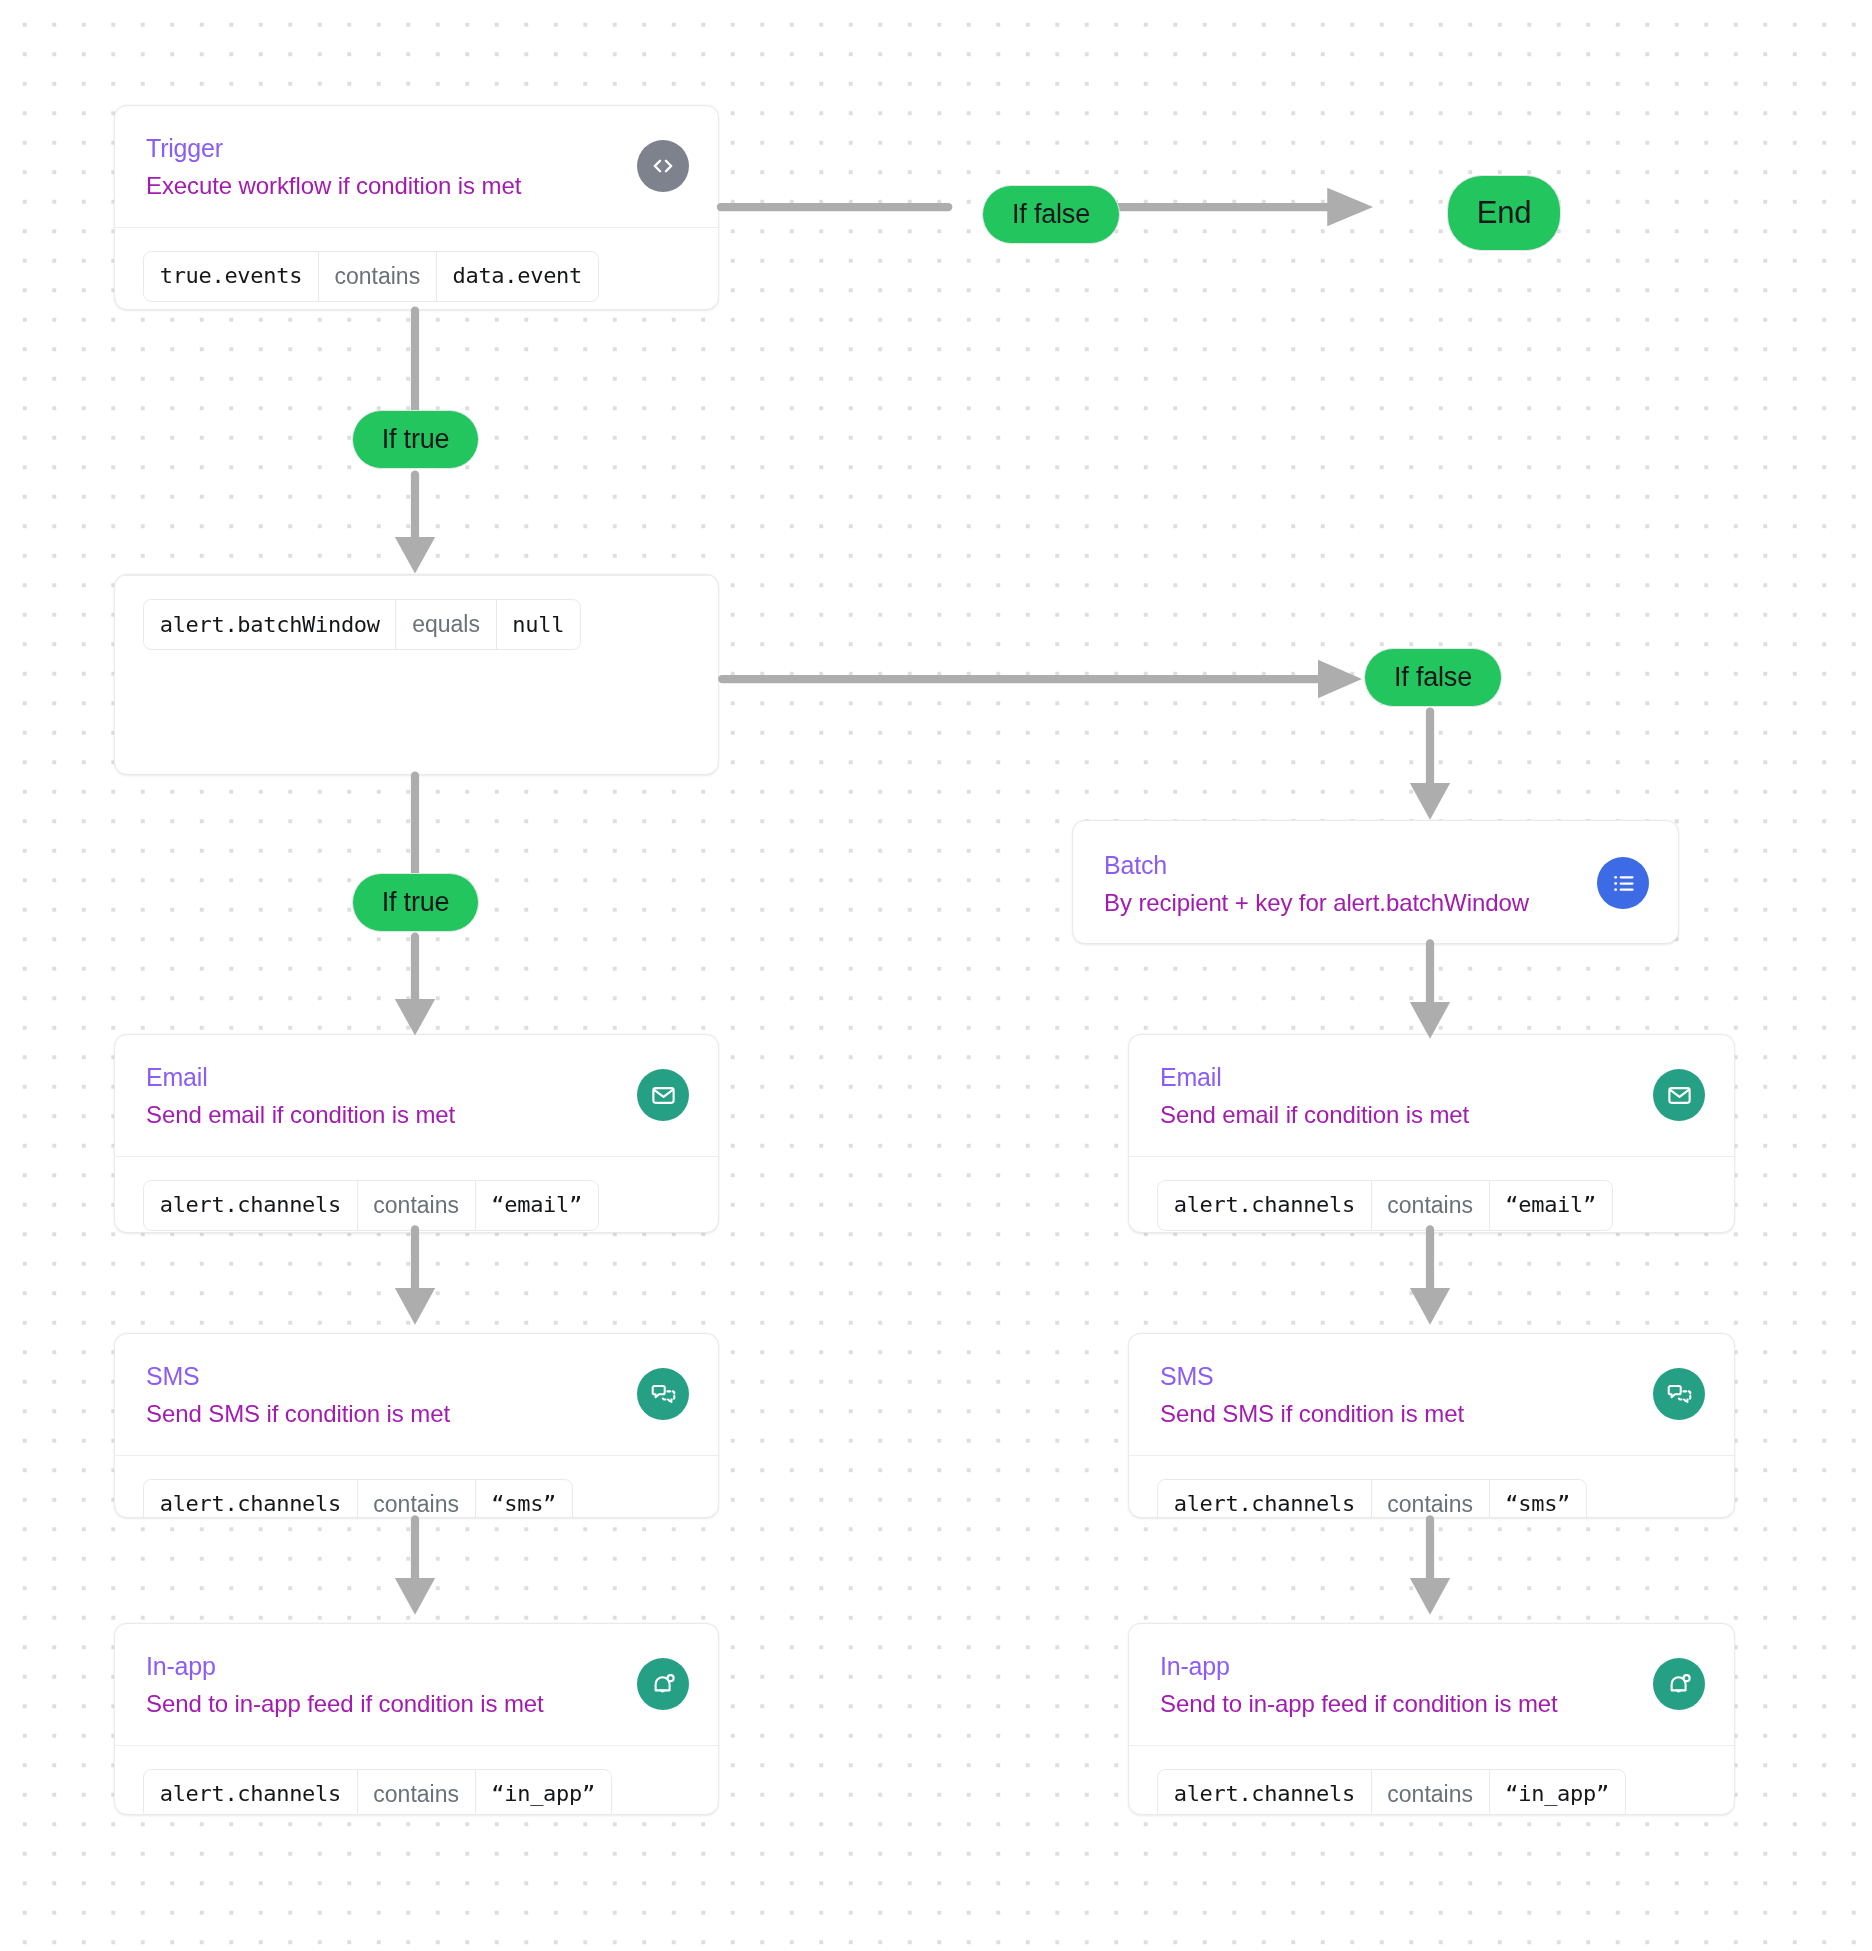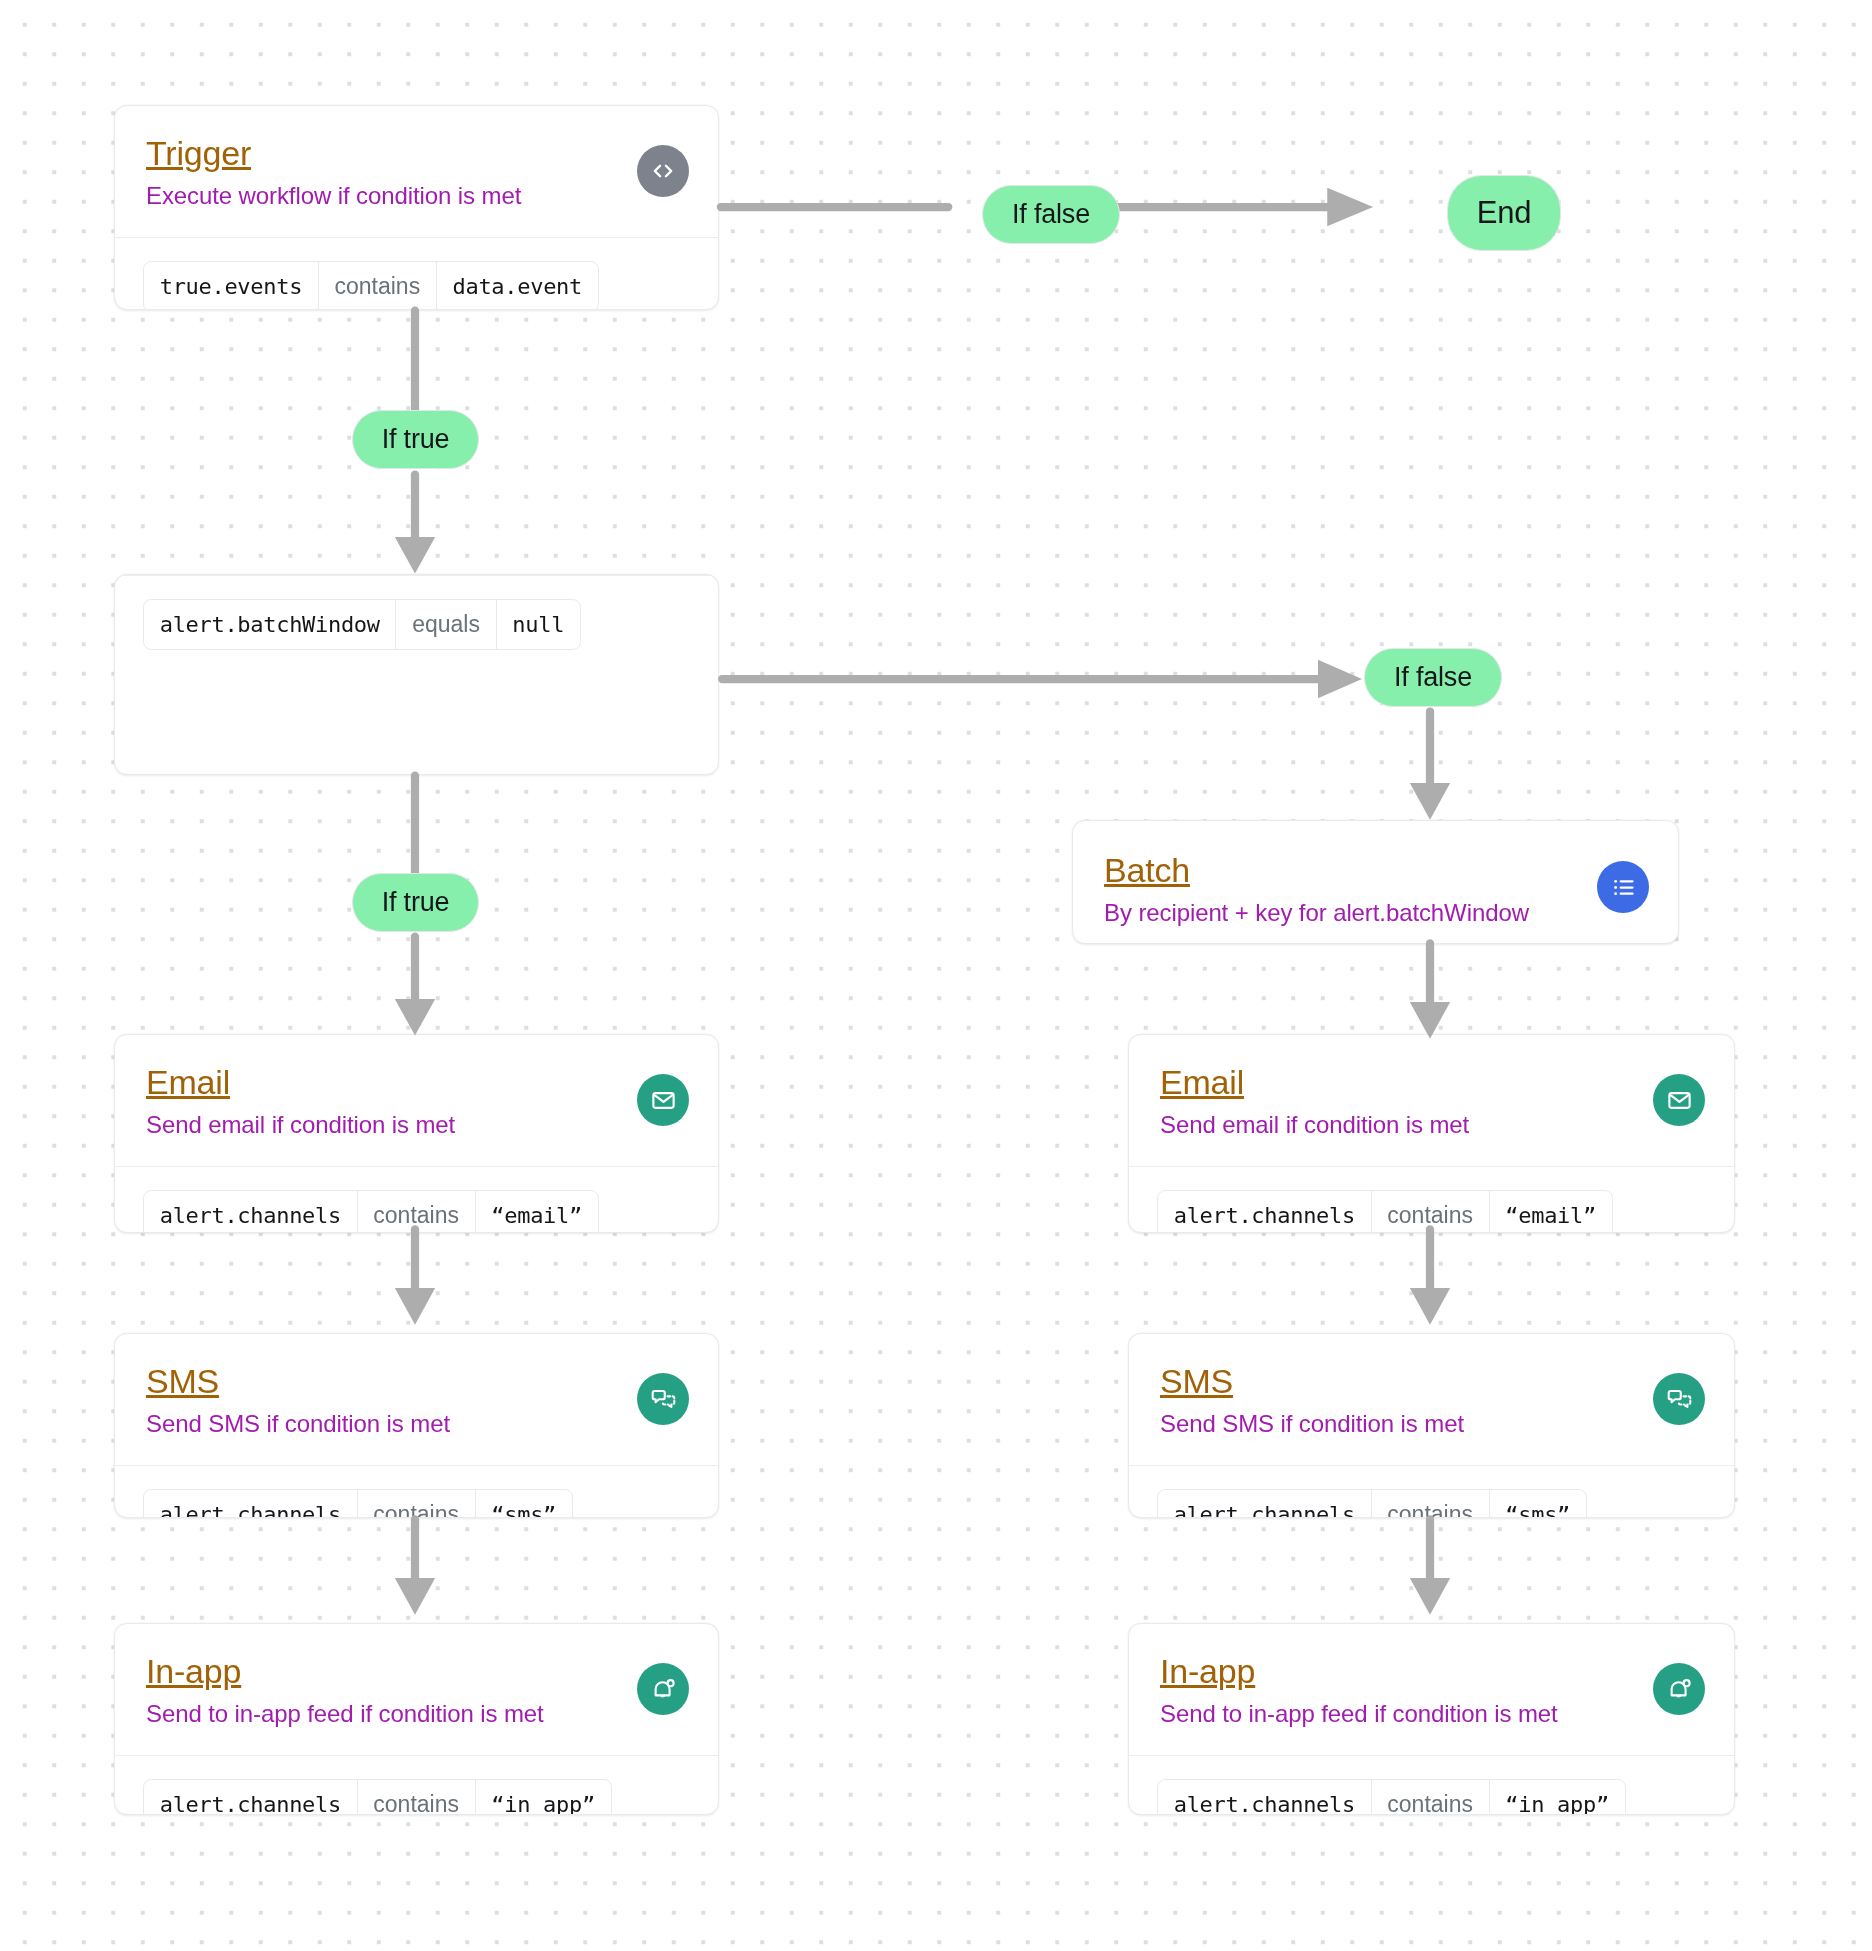--- a/index.html
+++ b/index.html
@@ -23,26 +23,25 @@
     border-radius: 13px;
     box-shadow: 0 0.9px 1.8px rgba(16,24,40,.05), 0 0.9px 2.8px rgba(16,24,40,.04);
     overflow: hidden;
   }
   .node-head {
     position: relative;
     padding: 28px 31px 26px 31px;
     min-height: 103px;
   }
   .node-title {
-    font-size: 34px;
+    font-size: 25px;
     font-weight: 400;
-    color: #a16207;
+    color: #8b5cf6;
     letter-spacing: -0.2px;
     line-height: 1.12;
-    text-decoration: underline;
   }
   .node-sub {
     margin-top: 10px;
     font-size: 24px;
     font-weight: 400;
     color: #a21caf;
     letter-spacing: -0.1px;
     line-height: 1.2;
   }
   .node-icon {
@@ -92,21 +91,21 @@
   .cond-op {
     font-family: "Liberation Sans", sans-serif;
     color: #6a7179;
     border-left: 1.3px solid #e7e9eb;
     border-right: 1.3px solid #e7e9eb;
   }
 
   
   .pill {
     position: absolute;
-    background: #86efac;
+    background: #22c55e;
     border: 1.3px solid #e4e6e9;
     border-radius: 922px;
     display: flex;
     align-items: center;
     justify-content: center;
     font-size: 27px;
     color: #15171b;
     letter-spacing: -0.2px;
     z-index: 5;
   }

